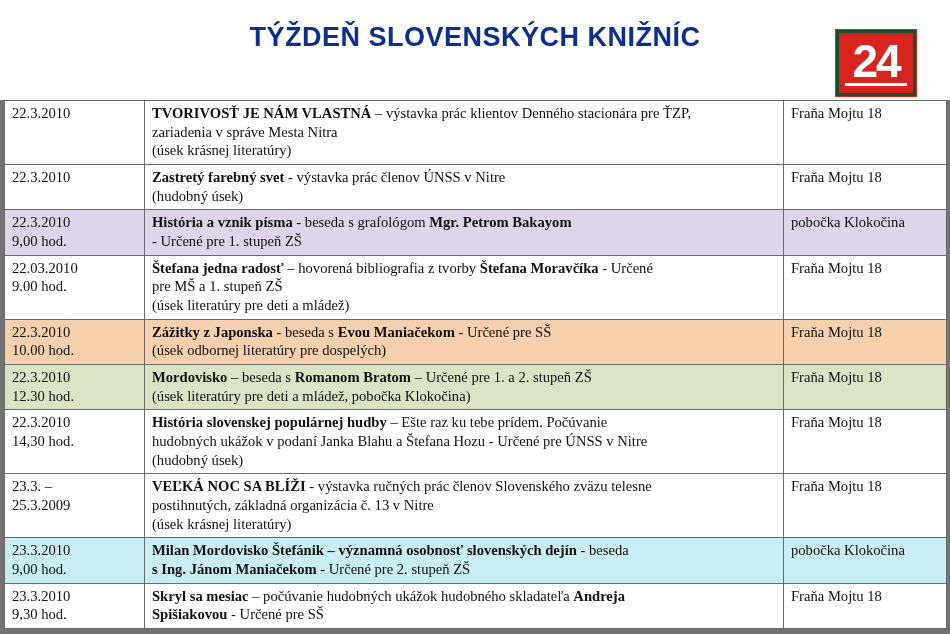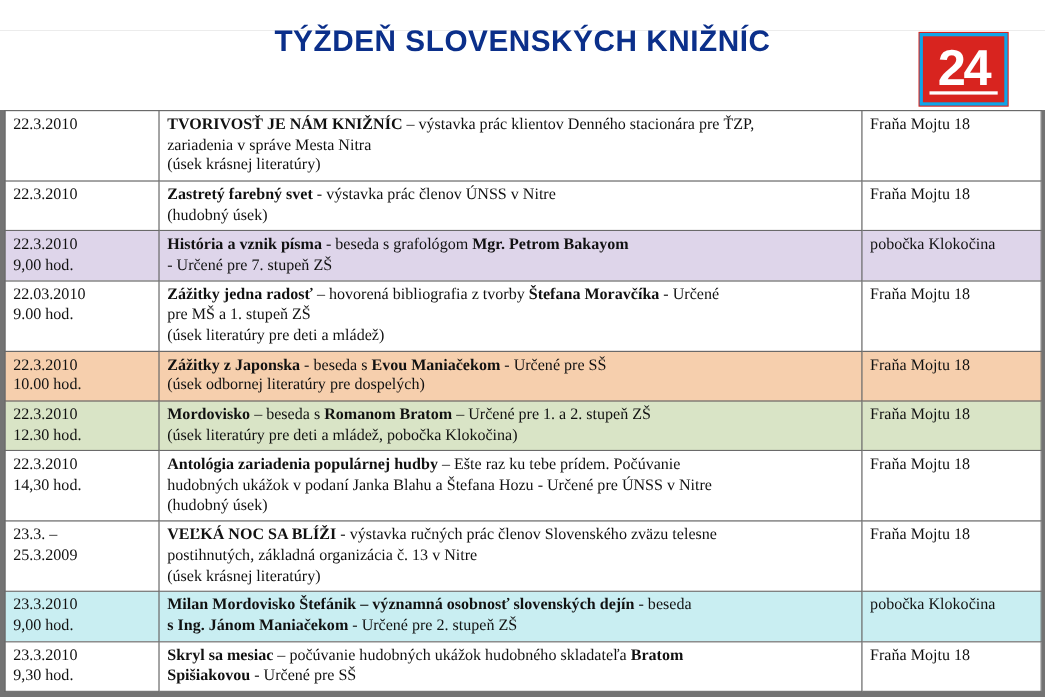--- a/index.html
+++ b/index.html
@@ -59,21 +59,21 @@
   }
 
   
   .logo {
     position: absolute;
     right: 34px;
     top: 2px;
     width: 80px;
     height: 66px;
     background: #d8241f;
-    border: 3px solid #0ea5e9;
+    border: 3px solid #14532d;
     box-sizing: border-box;
     display: flex;
     align-items: center;
     justify-content: center;
     box-shadow: 0 0 0 1px #d8241f;
   }
   .logo-text {
     color: #ffffff;
     font-family: "Liberation Sans", sans-serif;
     font-weight: bold;
@@ -143,48 +143,48 @@
   <table class="sched">
     <colgroup>
       <col class="c-date">
       <col class="c-desc">
       <col class="c-place">
     </colgroup>
     <tbody>
         <tr class="tint-white">
           <td class="date">22.3.2010</td>
           <td class="desc">
-            <div><span class="b">TVORIVOSŤ JE NÁM KNIŽNÍC</span> – výstavka prác klientov Denného stacionára pre ŤZP,</div>
+            <div><span class="b">TVORIVOSŤ JE NÁM VLASTNÁ</span> – výstavka prác klientov Denného stacionára pre ŤZP,</div>
             <div>zariadenia v správe Mesta Nitra</div>
             <div>(úsek krásnej literatúry)</div>
           </td>
           <td class="place">Fraňa Mojtu 18</td>
         </tr>
         <tr class="tint-white">
           <td class="date">22.3.2010</td>
           <td class="desc">
             <div><span class="b">Zastretý farebný svet</span> - výstavka prác členov ÚNSS v Nitre</div>
             <div>(hudobný úsek)</div>
           </td>
           <td class="place">Fraňa Mojtu 18</td>
         </tr>
         <tr class="tint-purple">
           <td class="date">22.3.2010
 9,00 hod.</td>
           <td class="desc">
             <div><span class="b">História a vznik písma</span> - beseda s grafológom <span class="b">Mgr. Petrom Bakayom</span></div>
-            <div>- Určené pre 7. stupeň ZŠ</div>
+            <div>- Určené pre 1. stupeň ZŠ</div>
           </td>
           <td class="place">pobočka Klokočina</td>
         </tr>
         <tr class="tint-white">
           <td class="date">22.03.2010
 9.00 hod.</td>
           <td class="desc">
-            <div><span class="b">Zážitky jedna radosť</span> – hovorená bibliografia z tvorby <span class="b">Štefana Moravčíka</span> - Určené</div>
+            <div><span class="b">Štefana jedna radosť</span> – hovorená bibliografia z tvorby <span class="b">Štefana Moravčíka</span> - Určené</div>
             <div>pre MŠ a 1. stupeň ZŠ</div>
             <div>(úsek literatúry pre deti a mládež)</div>
           </td>
           <td class="place">Fraňa Mojtu 18</td>
         </tr>
         <tr class="tint-orange">
           <td class="date">22.3.2010
 10.00 hod.</td>
           <td class="desc">
             <div><span class="b">Zážitky z Japonska</span> - beseda s <span class="b">Evou Maniačekom</span> - Určené pre SŠ</div>
@@ -198,21 +198,21 @@
           <td class="desc">
             <div><span class="b">Mordovisko</span> – beseda s <span class="b">Romanom Bratom</span> – Určené pre 1. a 2. stupeň ZŠ</div>
             <div>(úsek literatúry pre deti a mládež, pobočka Klokočina)</div>
           </td>
           <td class="place">Fraňa Mojtu 18</td>
         </tr>
         <tr class="tint-white">
           <td class="date">22.3.2010
 14,30 hod.</td>
           <td class="desc">
-            <div><span class="b">Antológia zariadenia populárnej hudby</span> – Ešte raz ku tebe prídem. Počúvanie</div>
+            <div><span class="b">História slovenskej populárnej hudby</span> – Ešte raz ku tebe prídem. Počúvanie</div>
             <div>hudobných ukážok v podaní Janka Blahu a Štefana Hozu - Určené pre ÚNSS v Nitre</div>
             <div>(hudobný úsek)</div>
           </td>
           <td class="place">Fraňa Mojtu 18</td>
         </tr>
         <tr class="tint-white">
           <td class="date">23.3. –
 25.3.2009</td>
           <td class="desc">
             <div><span class="b">VEĽKÁ NOC SA BLÍŽI</span> - výstavka ručných prác členov Slovenského zväzu telesne</div>
@@ -227,21 +227,21 @@
           <td class="desc">
             <div><span class="b">Milan Mordovisko Štefánik – významná osobnosť slovenských dejín</span> - beseda</div>
             <div><span class="b">s Ing. Jánom Maniačekom</span> - Určené pre 2. stupeň ZŠ</div>
           </td>
           <td class="place">pobočka Klokočina</td>
         </tr>
         <tr class="tint-white">
           <td class="date">23.3.2010
 9,30 hod.</td>
           <td class="desc">
-            <div><span class="b">Skryl sa mesiac</span> – počúvanie hudobných ukážok hudobného skladateľa <span class="b">Bratom</span></div>
+            <div><span class="b">Skryl sa mesiac</span> – počúvanie hudobných ukážok hudobného skladateľa <span class="b">Andreja</span></div>
             <div><span class="b">Spišiakovou</span> - Určené pre SŠ</div>
           </td>
           <td class="place">Fraňa Mojtu 18</td>
         </tr>
       </tbody>
   </table>
 
 </div>
 
 </body></html>

